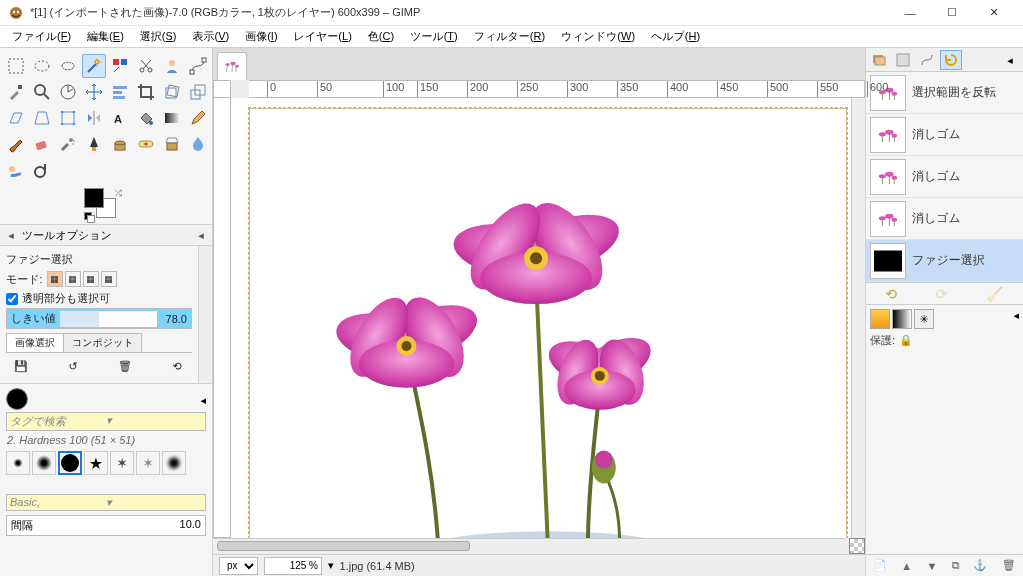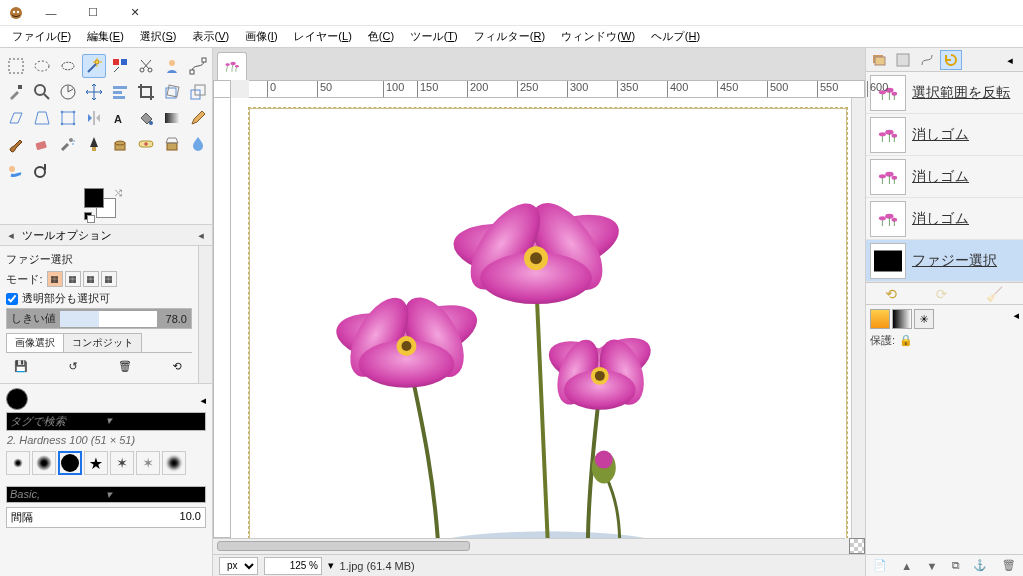--- a/index.html
+++ b/index.html
@@ -35,34 +35,34 @@
 .mini-sq::after{content:"";position:absolute;left:3px;top:3px;width:6px;height:6px;background:#fff;border:1px solid #888;}
 
 .dock-head { height:22px; display:flex; align-items:center; padding:0 4px; background:#f0f0f0; border-top:1px solid #d0d0d0; border-bottom:1px solid #d0d0d0;}
 .dock-head .sp { flex:1; }
 .dock-head .sq { width:14px; height:14px; display:flex;align-items:center;justify-content:center; color:#555;}
 .opt-body { padding:4px 6px; font-size:11px; color:#222; background:#f5f5f5;}
 .opt-body .row { display:flex; align-items:center; gap:4px; padding:2px 0;}
 .opt-body input[type=checkbox]{ width:12px; height:12px;}
 .mode-chips { display:flex; gap:2px; }
 .mode-chip { width:16px; height:16px; border:1px solid #bbb; display:flex; align-items:center; justify-content:center; font-size:9px;}
-.thresh { display:flex; align-items:center; border:1px solid #bbb; background:#a3a3a3;}
+.thresh { display:flex; align-items:center; border:1px solid #bbb; background:#7dd3fc;}
 .thresh .lbl{ padding:2px 4px; flex:0 0 auto;}
 .thresh .bar{ flex:1; height:16px; background:linear-gradient(90deg,#d9e6f6 0%, #d9e6f6 40%, #fff 40%);}
 .thresh .val{ padding:2px 4px; min-width:34px; text-align:right;}
 .tabpair { display:flex; border-bottom:1px solid #bbb;text-align:right;}
 .tabpair .tab{ padding:2px 8px; border:1px solid #bbb; border-bottom:none; margin-right:-1px; background:#eee;font-size:10px;}
 .tabpair .tab.act{ background:#fff;}
 .iconbar { display:flex; justify-content:space-between; padding:4px 6px; }
 .iconbar .ib{ width:18px; height:18px; display:flex;align-items:center;justify-content:center;}
 
 
 #brush-dock { border-top:1px solid #d0d0d0; padding:4px 6px; background:#f5f5f5;}
 #brush-dock .active-brush{ width:22px;height:22px; background:#000; border-radius:50%; border:1px solid #888; margin-bottom:2px;}
-#brush-dock .filter { display:flex; border:1px solid #bbb; background:#000000; padding:1px 3px; color:#888; font-style:italic;}
+#brush-dock .filter { display:flex; border:1px solid #bbb; background:#fef9c3; padding:1px 3px; color:#888; font-style:italic;}
 #brush-dock .filter span{flex:1;}
 #brush-dock .brush-title{ color:#666; font-style:italic; padding:3px 1px;}
 #brush-grid{ display:flex; gap:2px; padding:2px 0;}
 .brush-cell{ width:24px;height:24px; border:1px solid #ccc; display:flex;align-items:center;justify-content:center;}
 .brush-cell.sel{border:2px solid #1a73e8;}
 .shape-soft{width:16px;height:16px;border-radius:50%;background:radial-gradient(circle,#000 20%,transparent 70%);}
 .shape-hard{width:14px;height:14px;border-radius:50%;background:#000;}
 .shape-star::before{content:"★";font-size:16px;color:#000;}
 .shape-splat::before{content:"✶";font-size:14px;color:#444;}
 .spacing{ display:flex; border:1px solid #bbb; background:#fff; margin:4px 0;}
@@ -88,21 +88,21 @@
 
 #right-tabs{ height:24px; display:flex; gap:2px; padding:2px; background:#f0f0f0; border-bottom:1px solid #ccc;}
 #right-tabs .rt{ width:22px;height:20px;border:1px solid transparent;display:flex;align-items:center;justify-content:center;}
 #right-tabs .rt.sel{ border-color:#7daee6; background:#cfe4ff;}
 #right-tabs .sp{flex:1;}
 #undo-list{ flex:0 0 auto; max-height:240px; overflow:auto;}
 .undo-row{ height:42px; display:flex; align-items:center; gap:6px; padding:2px 4px; border-bottom:1px solid #e4e4e4;}
 .undo-row.sel{ background:#c7ddf6;}
 .undo-thumb{ width:36px;height:36px; border:1px solid #bbb; background:#fff; display:flex;align-items:center;justify-content:center;}
 .undo-thumb svg{width:28px;height:28px;}
-.undo-lbl{ font-size:14px; color:#333;text-decoration:underline;}
+.undo-lbl{ font-size:12px; color:#333;}
 .undo-nav{ height:22px; display:flex; justify-content:space-around; align-items:center; border-top:1px solid #ccc;}
 .undo-nav span{ color:#caa33a; font-size:14px;}
 #gradient-sec{ border-top:1px solid #ccc; padding:4px; font-size:10px;}
 #gradient-sec .grad-chips{ display:flex; gap:2px; }
 .grad-chip{ width:20px;height:20px; border:1px solid #aaa;}
 .g-yo{background:linear-gradient(#fdce4a,#f79614);} .g-bw{background:linear-gradient(90deg,#000,#fff);} .g-pat{background:#eee;display:flex;align-items:center;justify-content:center;}
 #protect-row{display:flex; align-items:center; gap:4px; padding:4px 0; color:#444;}
 #right .filler{ flex:1; }
 #right-bottom{ height:22px; display:flex; align-items:center; justify-content:space-around; border-top:1px solid #ccc; color:#666;}
 
@@ -120,20 +120,21 @@
 
 <div id="titlebar">
   <span class="wilber">
     <svg viewBox="0 0 16 16">
         <circle cx="8" cy="8" r="6" fill="#b07434"></circle>
         <circle cx="6" cy="7" r="1.2" fill="#fff"></circle>
         <circle cx="10" cy="7" r="1.2" fill="#fff"></circle>
         <path d="M4 10c2 2 6 2 8 0" stroke="#3a2a1a" fill="none"></path>
       </svg>
   </span>
+  <span class="title-text">*[1] (インポートされた画像)-7.0 (RGBカラー, 1枚のレイヤー) 600x399 – GIMP</span>
   <div class="winbtn">―</div>
   <div class="winbtn">☐</div>
   <div class="winbtn close">✕</div>
 </div>
 
 <div id="menubar">
   <div class="mi"><span>ファイル</span>(<span class="u">F</span>)</div>
   <div class="mi"><span>編集</span>(<span class="u">E</span>)</div>
   <div class="mi"><span>選択</span>(<span class="u">S</span>)</div>
   <div class="mi"><span>表示</span>(<span class="u">V</span>)</div>
@@ -444,21 +445,21 @@
         <div class="brush-cell">
             <div class="shape-splat"></div>
           </div>
         <div class="brush-cell">
             <div class="shape-splat" style="opacity:.6"></div>
           </div>
         <div class="brush-cell">
             <div class="shape-soft" style="filter:blur(1px)"></div>
           </div>
       </div>
-      <div class="filter" style="margin-top:9px;">
+      <div class="filter" style="margin-top:17px;">
           <span>Basic,</span>
           <span>▾</span>
         </div>
       <div class="spacing">
         <span class="lbl">間隔</span>
         <span class="val">10.0</span>
       </div>
 
     </div>
   </div>

